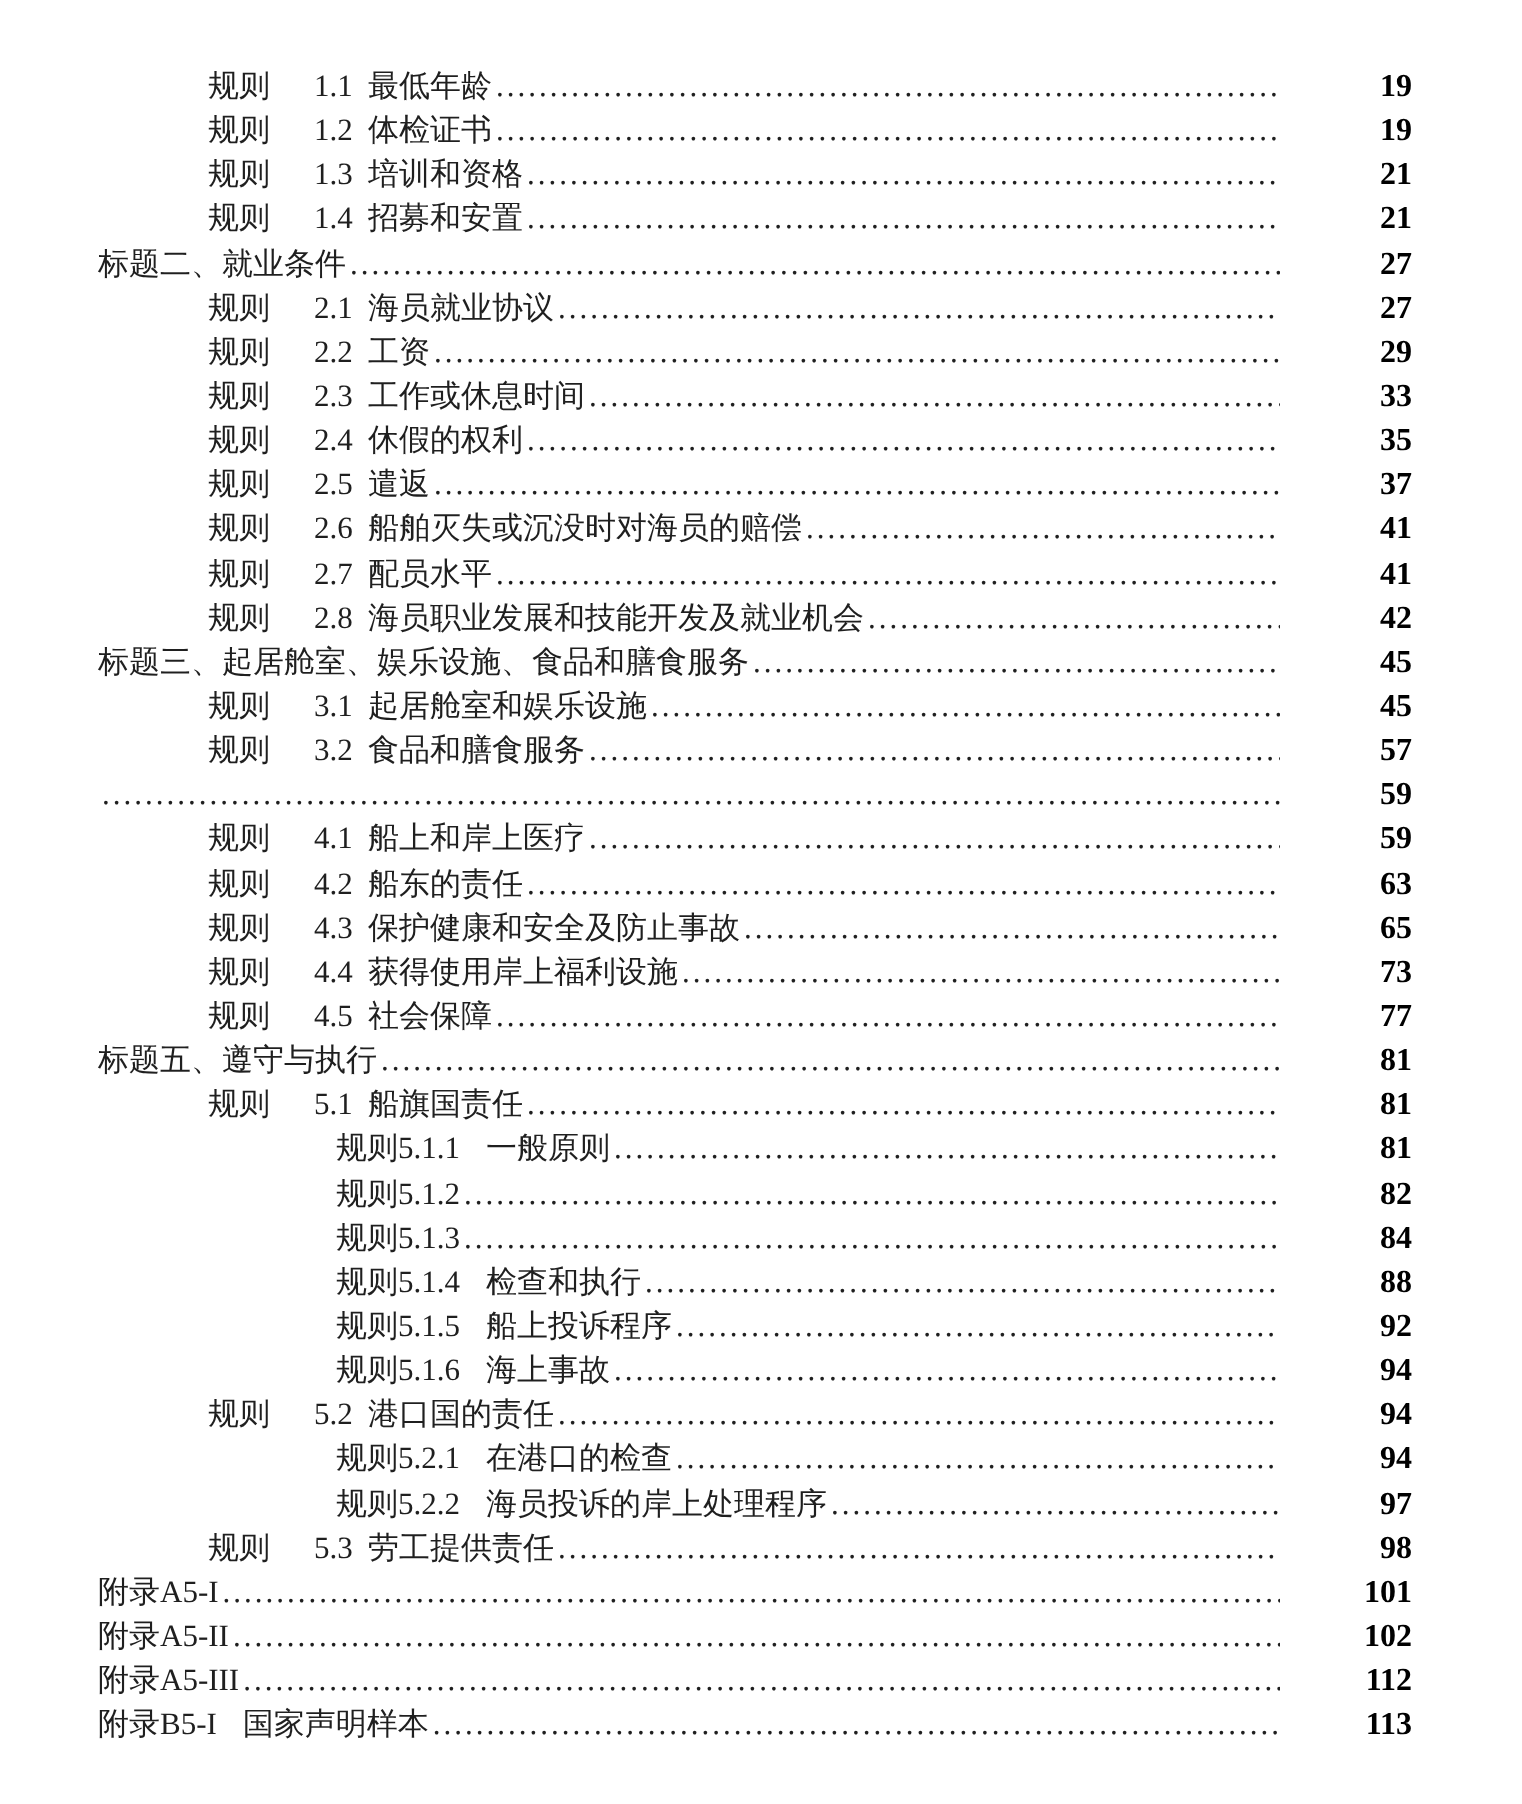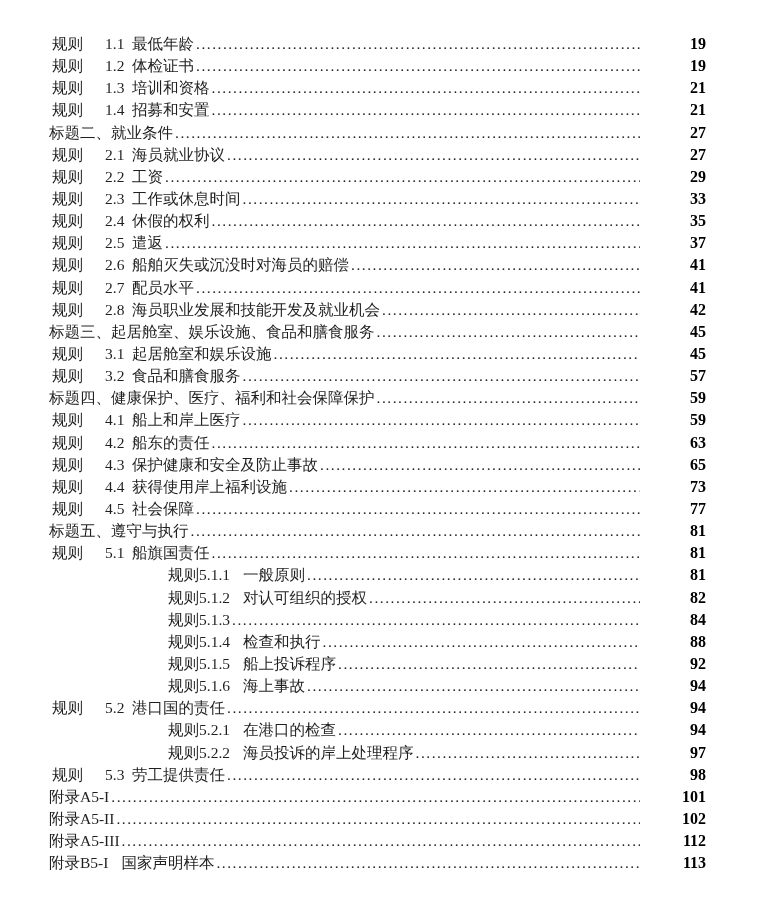--- a/index.html
+++ b/index.html
@@ -20,21 +20,21 @@
   }
   .row {
     display: flex;
     align-items: baseline;
     height: 22.15px;
     font-size: 15.5px;
     line-height: 22.15px;
     white-space: nowrap;
   }
   .lv0 { padding-left: 49px; }
-  .lv1 { padding-left: 52px; font-family: Liberation Serif, serif; }
+  .lv1 { padding-left: 104px; font-family: Liberation Serif, serif; }
   .lv2 { padding-left: 168px; }
 
   .lv1 .label { display: inline-block; width: 53px; }
   .lv1 .num   { display: inline-block; width: 27px; }
   .label + .title { margin-left: 13px; }
 
   .dots {
     flex: 1;
     overflow: hidden;
     margin-left: 2px;
@@ -157,21 +157,20 @@
       <span class="pagenum">45</span>
     </div>
     <div class="row lv1">
       <span class="label">规则</span>
       <span class="num">3.2</span>
       <span class="title">食品和膳食服务</span>
       <span class="dots">....................................................................................................................................................................................................................................................................</span>
       <span class="pagenum">57</span>
     </div>
     <div class="row lv0">
-      <span class="title">标题四、健康保护、医疗、福利和社会保障保护</span>
       <span class="dots">....................................................................................................................................................................................................................................................................</span>
       <span class="pagenum">59</span>
     </div>
     <div class="row lv1">
       <span class="label">规则</span>
       <span class="num">4.1</span>
       <span class="title">船上和岸上医疗</span>
       <span class="dots">....................................................................................................................................................................................................................................................................</span>
       <span class="pagenum">59</span>
     </div>
@@ -216,21 +215,20 @@
       <span class="pagenum">81</span>
     </div>
     <div class="row lv2">
       <span class="label">规则5.1.1</span>
       <span class="title">一般原则</span>
       <span class="dots">....................................................................................................................................................................................................................................................................</span>
       <span class="pagenum">81</span>
     </div>
     <div class="row lv2">
       <span class="label">规则5.1.2</span>
-      <span class="title">对认可组织的授权</span>
       <span class="dots">....................................................................................................................................................................................................................................................................</span>
       <span class="pagenum">82</span>
     </div>
     <div class="row lv2">
       <span class="label">规则5.1.3</span>
       <span class="dots">....................................................................................................................................................................................................................................................................</span>
       <span class="pagenum">84</span>
     </div>
     <div class="row lv2">
       <span class="label">规则5.1.4</span>

